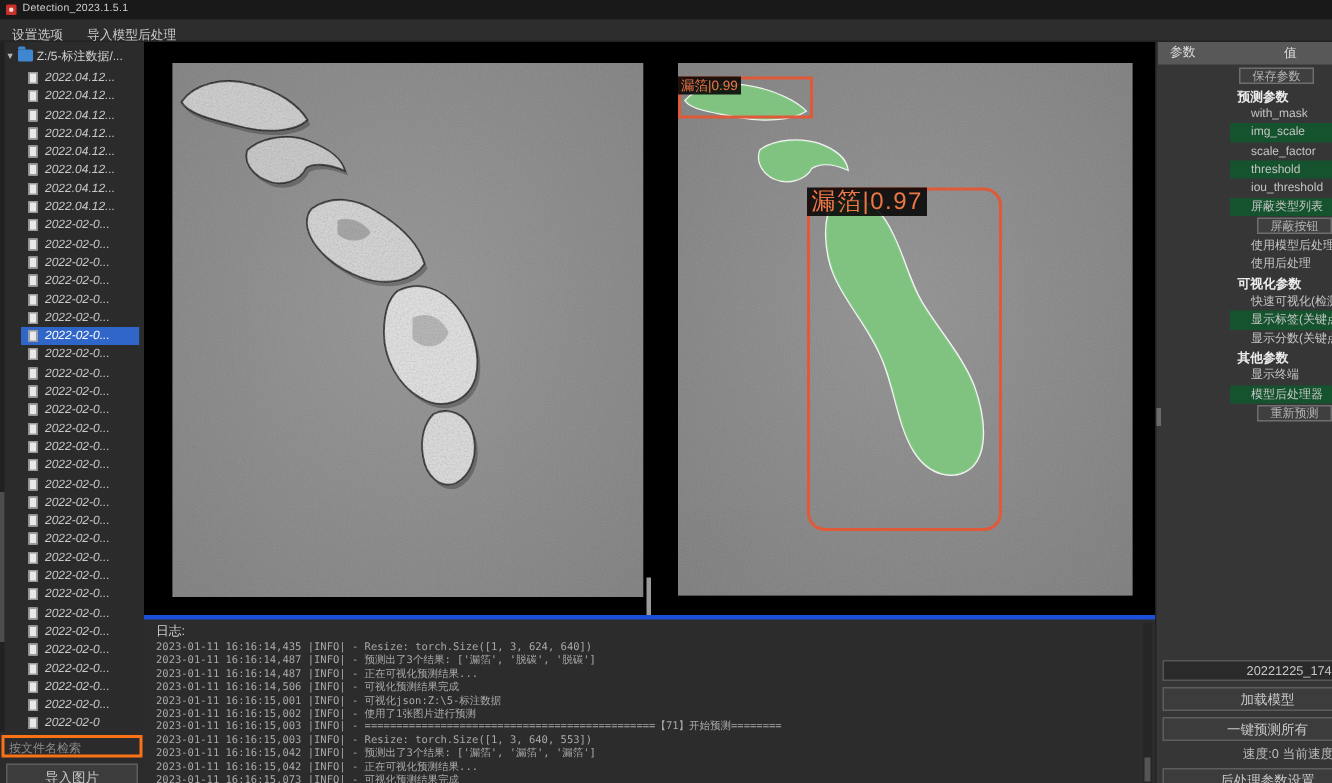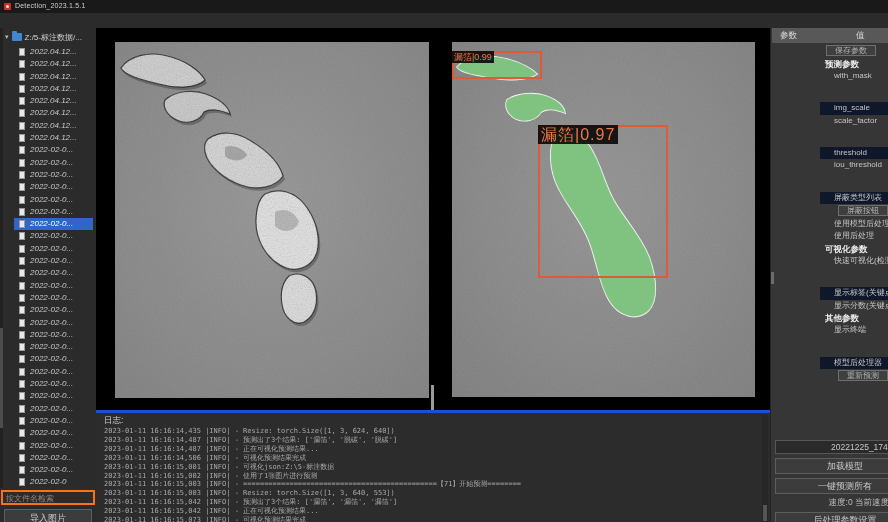--- a/index.html
+++ b/index.html
@@ -53,25 +53,25 @@
   .log-lines { position:absolute; left:8px; top:14px; width:650px; height:96px; overflow:hidden;
     font-family:"DejaVu Sans Mono","Liberation Mono",monospace; font-size:7px; line-height:8.9px; color:#a9a9a9; white-space:pre; }
   .log-vscroll { position:absolute; right:2px; top:2px; width:6px; height:108px; background:#262626; }
   .log-vscroll .thumb { position:absolute; left:1px; bottom:2px; width:4px; height:16px; background:#555; }
 
   
   .right-panel { position:absolute; left:770px; top:28px; width:118px; height:494px; background:#363636; border-left:1px solid #222; }
   .params-vscroll { position:absolute; left:0; top:0; width:3px; height:400px; }
   .params-vscroll .thumb { position:absolute; left:0; top:244px; width:3px; height:12px; background:#6b6b6b; }
   .param-header { position:absolute; left:1px; top:0; width:117px; height:15px; background:#585858; color:#dedede; font-size:8.5px; line-height:15px; }
-  .param-header .h-param { position:absolute; left:8px; }
+  .param-header .h-param { position:absolute; left:8px;font-family:Liberation Mono, monospace; }
   .param-header .h-value { position:absolute; left:84px; }
   .param-rows { position:absolute; left:1px; top:16px; width:117px;padding-left:48px; }
   .p-row { position:relative; height:12.4px; line-height:12.4px; font-size:8px; color:#c4c4c4; }
-  .p-row.shade { background:#0f172a;margin-top:20px; }
+  .p-row.shade { background:#14532d; }
   .p-row .lbl { position:absolute; left:14px; white-space:nowrap; }
   .p-row .val { position:absolute; left:83px; white-space:nowrap; color:#9a9a9a; }
   .p-section { height:12.4px; line-height:12.4px; font-size:8.5px; font-weight:bold; color:#ececec; padding-left:5px; white-space:nowrap; }
   .p-btnrow { height:13.5px; position:relative; }
   .p-btn { position:absolute; top:1px; height:11px; background:#3f3f3f; border:1px solid #6e6e6e; color:#b3b3b3;
     font-size:8px; line-height:9px; text-align:center; padding:0 8px; }
   .check { color:#cdcdcd; font-size:9px; }
   .cbox { display:inline-block; width:9px; height:9px; margin-top:1px; background:#4e4e4e; border:1px solid #6a6a6a; text-align:center; }
   .cbox.checked { background:#8f8f8f; color:#1c1c1c; font-size:8px; line-height:9px; font-weight:bold; }
 
@@ -89,20 +89,21 @@
 </head>
 <body>
 
 <div class="app">
 
   <div class="titlebar">
     <div class="logo"></div>
     <div class="wtitle">Detection_2023.1.5.1</div>
   </div>
 
+  <div class="menubar" id="menu-bar"><div class="menu-item">设置选项</div><div class="menu-item">导入模型后处理</div></div>
 
   <div class="left-panel">
     <div class="tree-vscroll">
       <div class="thumb"></div>
     </div>
     <div class="tree-root">
       <span class="arrow">▾</span><span class="folder-icon"></span><span>Z:/5-标注数据/...</span>
     </div>
     <div class="tree-items" id="tree-items">
         <div class="tree-item"><span class="file-icon"></span><span>2022.04.12...</span></div>
@@ -233,21 +234,21 @@
           <path d="M55,58 C65,51 82,50 94,54 C105,58 112,64 113,71 C104,67 95,66 89,70 C85,78 73,81 64,77 C56,73 52,65 55,58 Z" fill="#d8d8d8" stroke="#f2f2f2" stroke-width="1.6"></path>
           <path d="M55,58 C65,51 82,50 94,54 C105,58 112,64 113,71 C104,67 95,66 89,70 C85,78 73,81 64,77 C56,73 52,65 55,58 Z" fill="#66bd68" opacity="0.78"></path>
           <path d="M104,94 C117,87 130,93 138,105 C149,122 152,141 162,159 C174,179 189,195 197,215 C205,237 206,259 196,269 C185,279 167,275 157,258 C147,241 145,219 137,199 C129,178 113,161 105,143 C98,128 96,103 104,94 Z" fill="#d8d8d8" stroke="#f2f2f2" stroke-width="1.8"></path>
           <path d="M104,94 C117,87 130,93 138,105 C149,122 152,141 162,159 C174,179 189,195 197,215 C205,237 206,259 196,269 C185,279 167,275 157,258 C147,241 145,219 137,199 C129,178 113,161 105,143 C98,128 96,103 104,94 Z" fill="#66bd68" opacity="0.78"></path>
         </g>
       </svg>
       <div id="detections" style="position:absolute;left:0;top:0;width:303px;height:355px;">
           <div class="det-box" style="left: 0px; top: 9px; width: 90px; height: 28px; border-color: rgb(224, 90, 58);">
             <div class="det-label small" style="color: rgb(239, 119, 68);">漏箔|0.99</div>
           </div>
-          <div class="det-box" style="left: 86px; top: 83px; width: 130px; height: 153px; border-color: rgb(224, 90, 58);">
+          <div class="det-box" style="left: 86px; top: 83px; width: 130px; height: 229px; border-color: rgb(224, 90, 58); border-radius: 12px;">
             <div class="det-label large" style="color: rgb(239, 119, 68);">漏箔|0.97</div>
           </div>
         </div>
     </div>
   </div>
 
   <div class="log-area">
     <div class="log-title">日志:</div>
     <div class="log-lines" id="log-lines"><div class="log-line">2023-01-11 16:16:14,435 |INFO| - Resize: torch.Size([1, 3, 624, 640])</div><div class="log-line">2023-01-11 16:16:14,487 |INFO| - 预测出了3个结果: ['漏箔', '脱碳', '脱碳']</div><div class="log-line">2023-01-11 16:16:14,487 |INFO| - 正在可视化预测结果...</div><div class="log-line">2023-01-11 16:16:14,506 |INFO| - 可视化预测结果完成</div><div class="log-line">2023-01-11 16:16:15,001 |INFO| - 可视化json:Z:\5-标注数据</div><div class="log-line">2023-01-11 16:16:15,002 |INFO| - 使用了1张图片进行预测</div><div class="log-line">2023-01-11 16:16:15,003 |INFO| - ==============================================【71】开始预测========</div><div class="log-line">2023-01-11 16:16:15,003 |INFO| - Resize: torch.Size([1, 3, 640, 553])</div><div class="log-line">2023-01-11 16:16:15,042 |INFO| - 预测出了3个结果: ['漏箔', '漏箔', '漏箔']</div><div class="log-line">2023-01-11 16:16:15,042 |INFO| - 正在可视化预测结果...</div><div class="log-line">2023-01-11 16:16:15,073 |INFO| - 可视化预测结果完成</div></div>
     <div class="log-vscroll">

